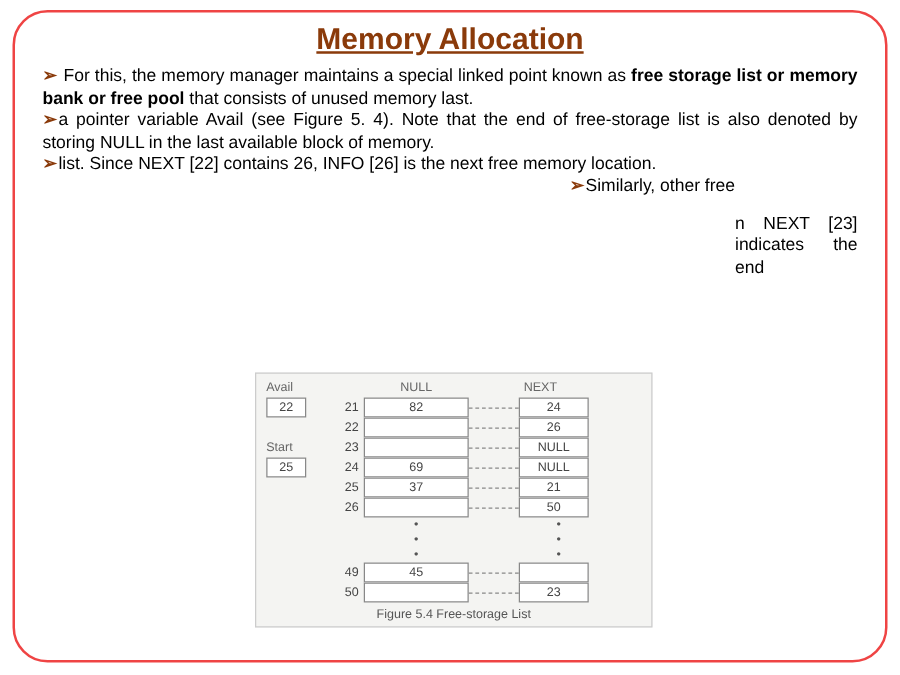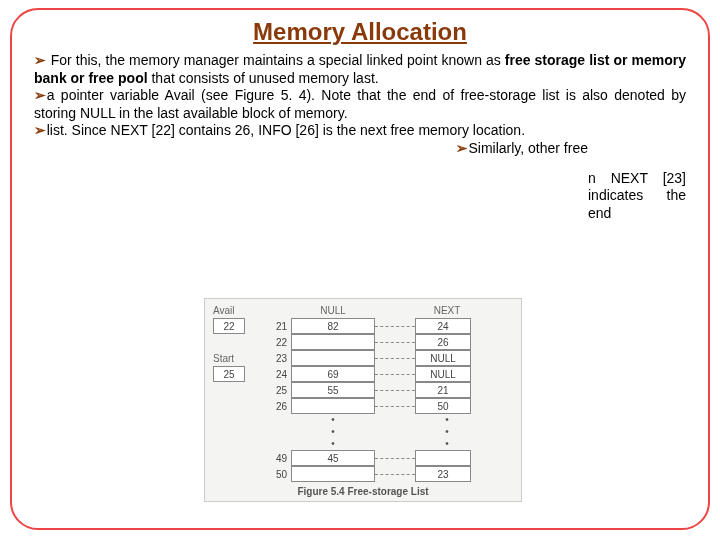--- a/index.html
+++ b/index.html
@@ -67,21 +67,21 @@
     height: 16px;
     line-height: 16px;
     text-align: center;
     font-size: 10px;
     box-sizing: border-box;
   }
   .smallbox { width: 32px; }
   .info { width: 84px; }
   .next { width: 56px; }
   .gapcol { width: 44px; }
-  .caption { text-align:center; font-size:10px; color:#555; margin-top:4px; font-weight:bold;}
+  .caption { text-align:center; font-size:10px; color:#555; margin-top:4px; font-weight:normal;}
   .dot { text-align:center; font-size:10px; color:#555; height:12px; line-height:12px;}
   .arrow-dash {
     width: 40px; height:0; border-top:1px dashed #888; position:relative; top:0;
   }
   .stackshift { margin-top: 2px; }
 </style>
 </head>
 <body>
 
 <div class="slide">
@@ -98,21 +98,21 @@
     </div>
   </div>
 
   <div class="figwrap">
 
     <div class="figrow">
       <div class="labelcol colhead">Avail</div>
       <div class="ixcol"></div>
       <div class="info colhead" style="text-align:center;border:none;">NULL</div>
       <div class="gapcol"></div>
-      <div class="next colhead" style="text-align:center;border:none;">NEXT</div>
+      <div class="next colhead" style="border:none;">NEXT</div>
     </div>
 
     <div class="figrow stackshift">
       <div class="labelcol">
           <div class="cell smallbox">22</div>
         </div>
       <div class="ixcol">21</div>
       <div class="cell info">82</div>
       <div class="gapcol arrow-dash"></div>
       <div class="cell next">24</div>
@@ -137,21 +137,21 @@
           <div class="cell smallbox">25</div>
         </div>
       <div class="ixcol">24</div>
       <div class="cell info">69</div>
       <div class="gapcol arrow-dash"></div>
       <div class="cell next">NULL</div>
     </div>
     <div class="figrow">
       <div class="labelcol"></div>
       <div class="ixcol">25</div>
-      <div class="cell info">55</div>
+      <div class="cell info">37</div>
       <div class="gapcol arrow-dash"></div>
       <div class="cell next">21</div>
     </div>
     <div class="figrow">
       <div class="labelcol"></div>
       <div class="ixcol">26</div>
       <div class="cell info"></div>
       <div class="gapcol arrow-dash"></div>
       <div class="cell next">50</div>
     </div>

